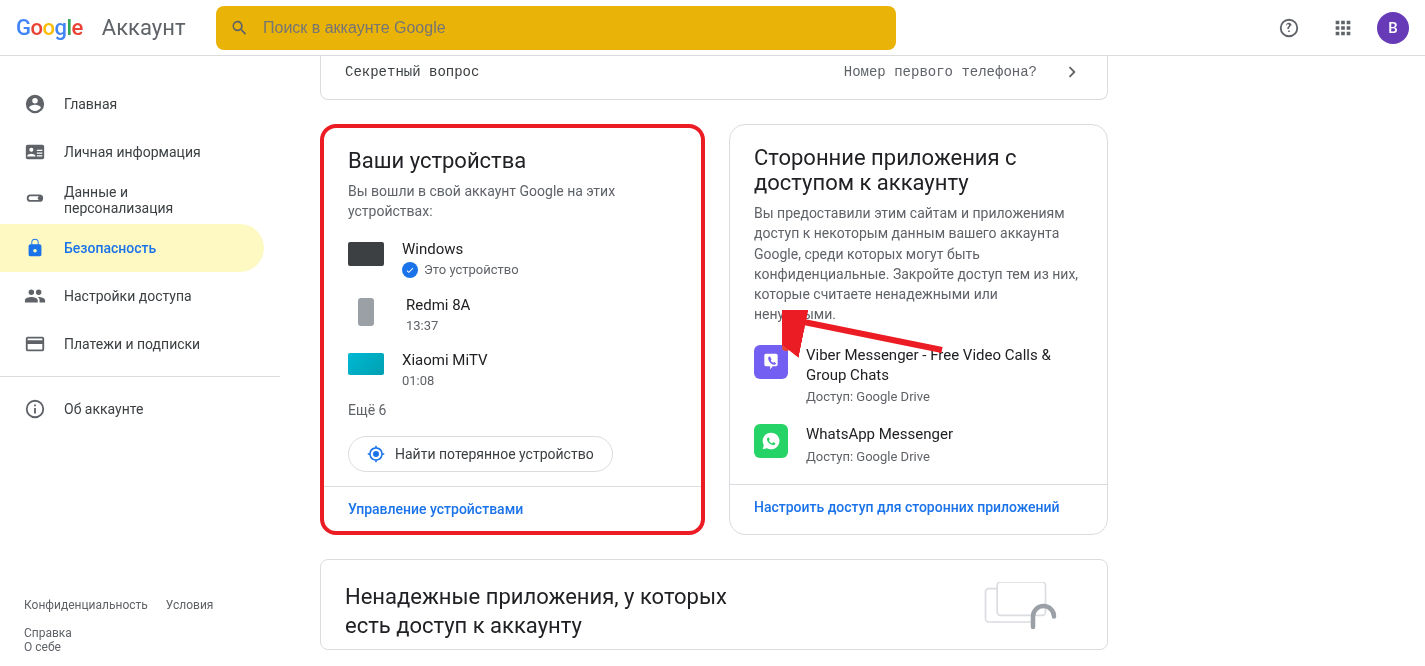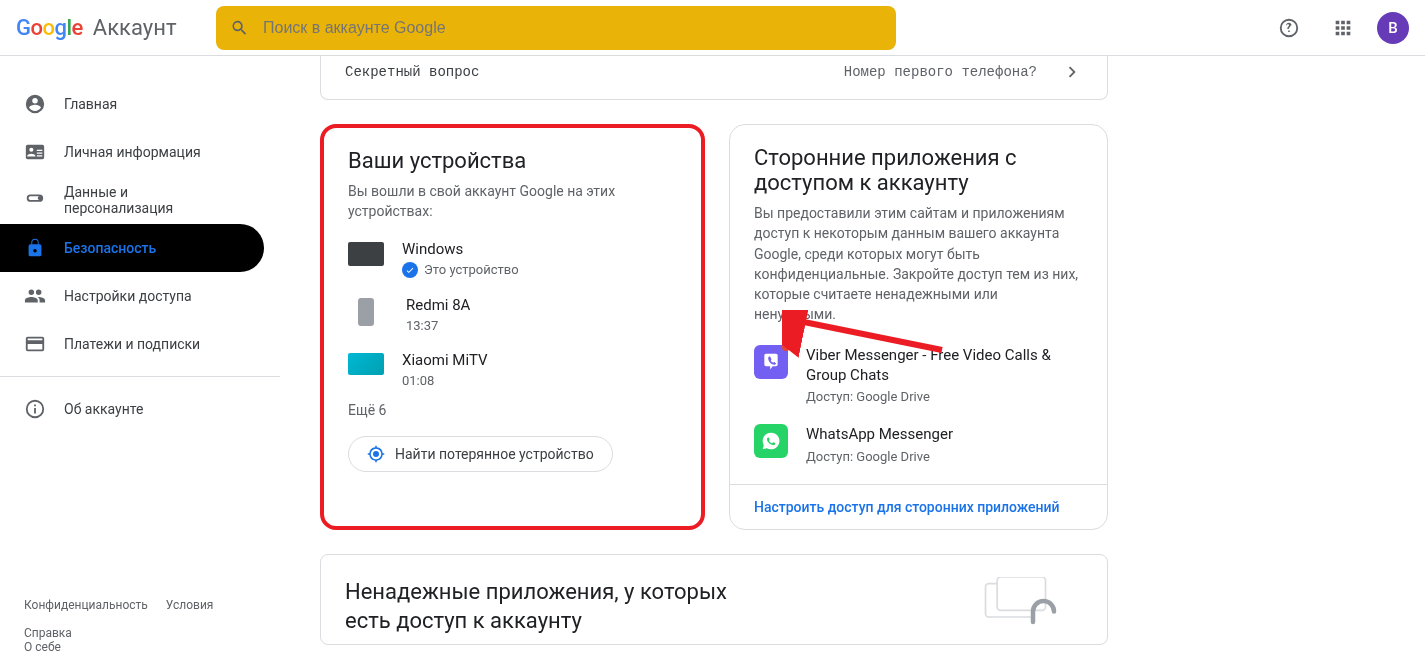--- a/index.html
+++ b/index.html
@@ -18,21 +18,21 @@
     display: flex;
     align-items: center;
     height: 56px;
     padding: 0 16px;
     border-bottom: 1px solid #dadce0;
     gap: 20px;
   }
   .logo-lockup {
     display: flex;
     align-items: center;
-    gap: 6px;
+    gap: 15px;
     min-width: 180px;
   }
   .google-logo { font-size: 22px; font-weight: 500; letter-spacing: -0.5px; }
   .g-blue  { color:#4285F4; }
   .g-red   { color:#EA4335; }
   .g-yellow{ color:#FBBC05; }
   .g-green { color:#34A853; }
   .logo-word { font-size: 22px; color:#5f6368; margin-left:4px; }
 
   .search-wrap {
@@ -77,21 +77,21 @@
   }
   .nav-item {
     display:flex; align-items:center; gap:18px;
     height:48px; padding:0 24px;
     font-size:14px; color:#3c4043; cursor:pointer;
     border-radius: 0 24px 24px 0;
     margin-right: 16px;
   }
   .nav-item svg { fill:#5f6368; width:22px; height:22px; }
   .nav-item.active {
-    background:#000000; color:#1a73e8; font-weight:500;
+    background:#fef9c3; color:#1a73e8; font-weight:500;
   }
   .nav-item.active svg { fill:#1a73e8; }
   .nav-sep { border-top:1px solid #dadce0; margin: 8px 0; }
   .footer-links {
     margin-top:auto; padding: 18px 24px 12px; font-size:12px;
     color:#5f6368; display:flex; flex-wrap:wrap; gap:14px 18px;
   }
   .footer-links span { cursor:pointer; }
 
   
@@ -330,20 +330,23 @@
 
             <div class="more-count">Ещё 6</div>
 
             <div class="pill-btn">
               <svg viewBox="0 0 24 24">
                   <path d="M12 8a4 4 0 100 8 4 4 0 000-8zm8.94 3A9 9 0 0013 3.06V1h-2v2.06A9 9 0 003.06 11H1v2h2.06A9 9 0 0011 20.94V23h2v-2.06A9 9 0 0020.94 13H23v-2h-2.06zM12 19a7 7 0 110-14 7 7 0 010 14z"></path>
                 </svg>
               <span>Найти потерянное устройство</span>
             </div>
           </div>
+          <div class="card-footer">
+            <span class="link">Управление устройствами</span>
+          </div>
         </div>
 
         <div class="card">
           <div class="card-body">
             <div class="card-title">Сторонние приложения с доступом к аккаунту</div>
             <div class="card-sub">Вы предоставили этим сайтам и приложениям доступ к некоторым данным вашего аккаунта Google, среди которых могут быть конфиденциальные. Закройте доступ тем из них, которые считаете ненадежными или ненужными.</div>
 
             <div class="app-row">
               <div class="app-icon viber">
                 <svg width="20" height="20" viewBox="0 0 24 24" fill="#fff">

